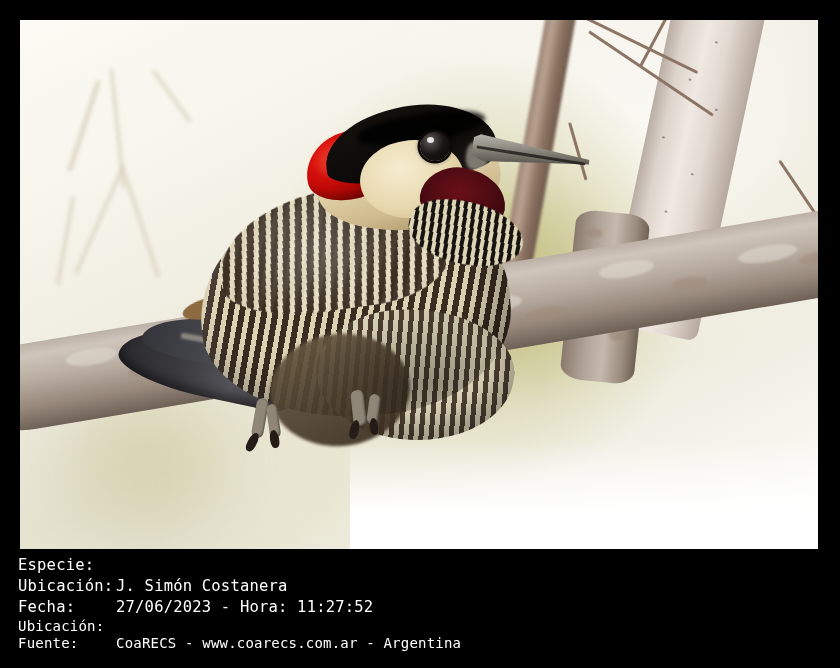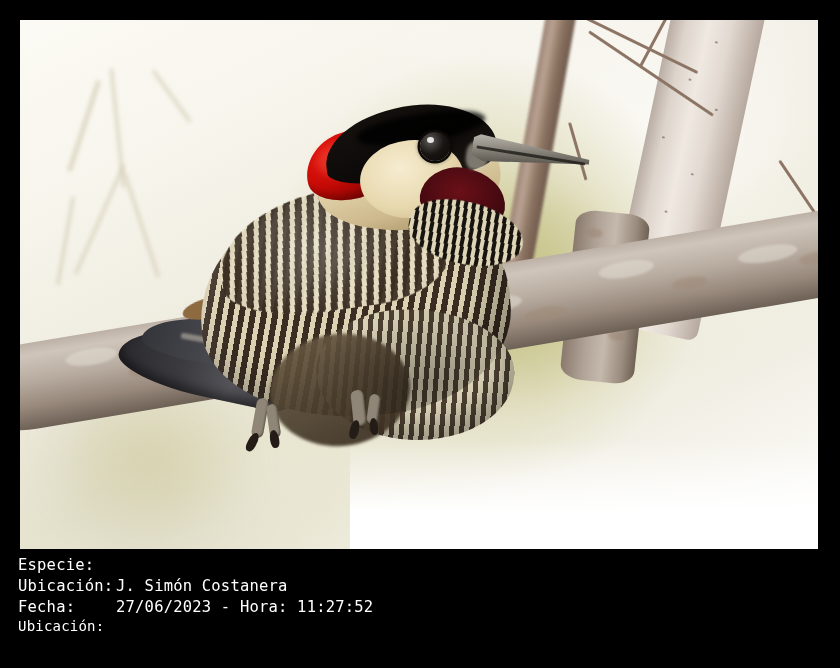--- a/index.html
+++ b/index.html
@@ -282,17 +282,21 @@
 
       <div class="row big">
         <span class="lab">Fecha:</span>
         <span class="val">27/06/2023 - Hora: 11:27:52</span>
       </div>
 
       <div class="row small">
         <span class="lab">Ubicación:</span>
       </div>
 
+      <div class="row small">
+        <span class="lab">Fuente:</span>
+        <span class="val">CoaRECS - www.coarecs.com.ar - Argentina</span>
+      </div>
 
     </div>
 
   </div>
 </div>
 
 </body></html>

